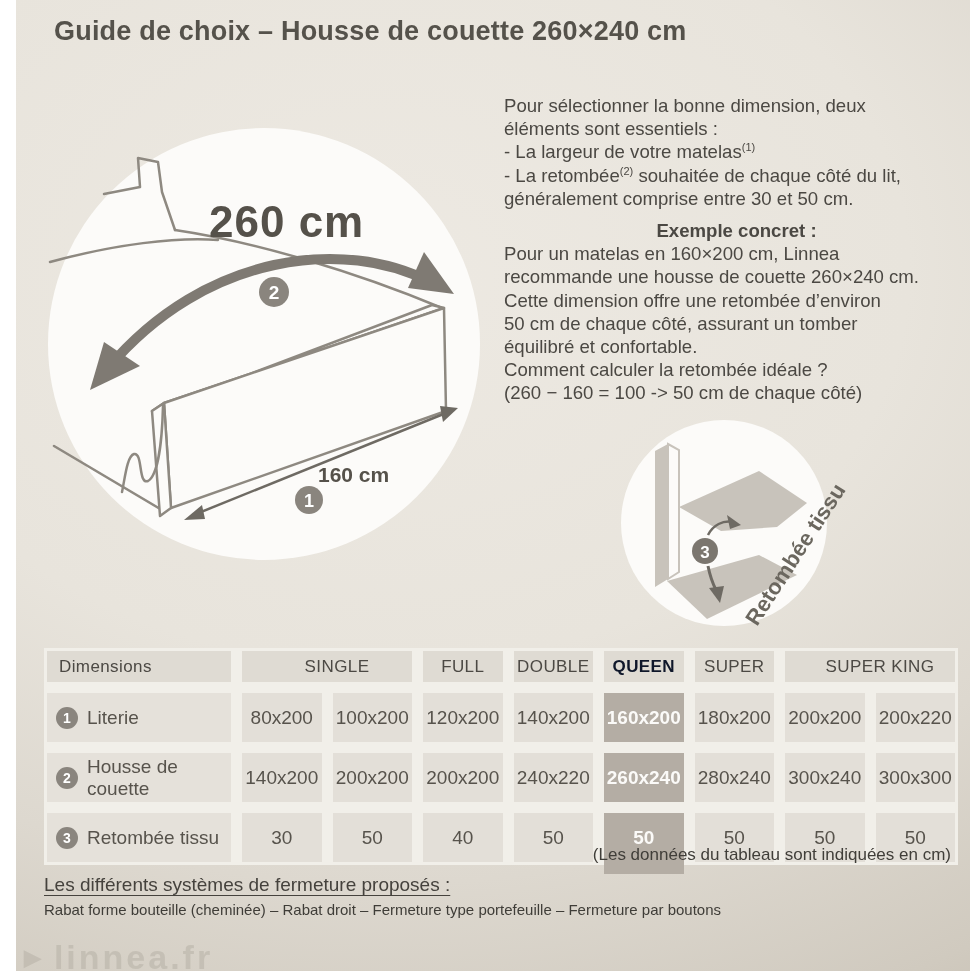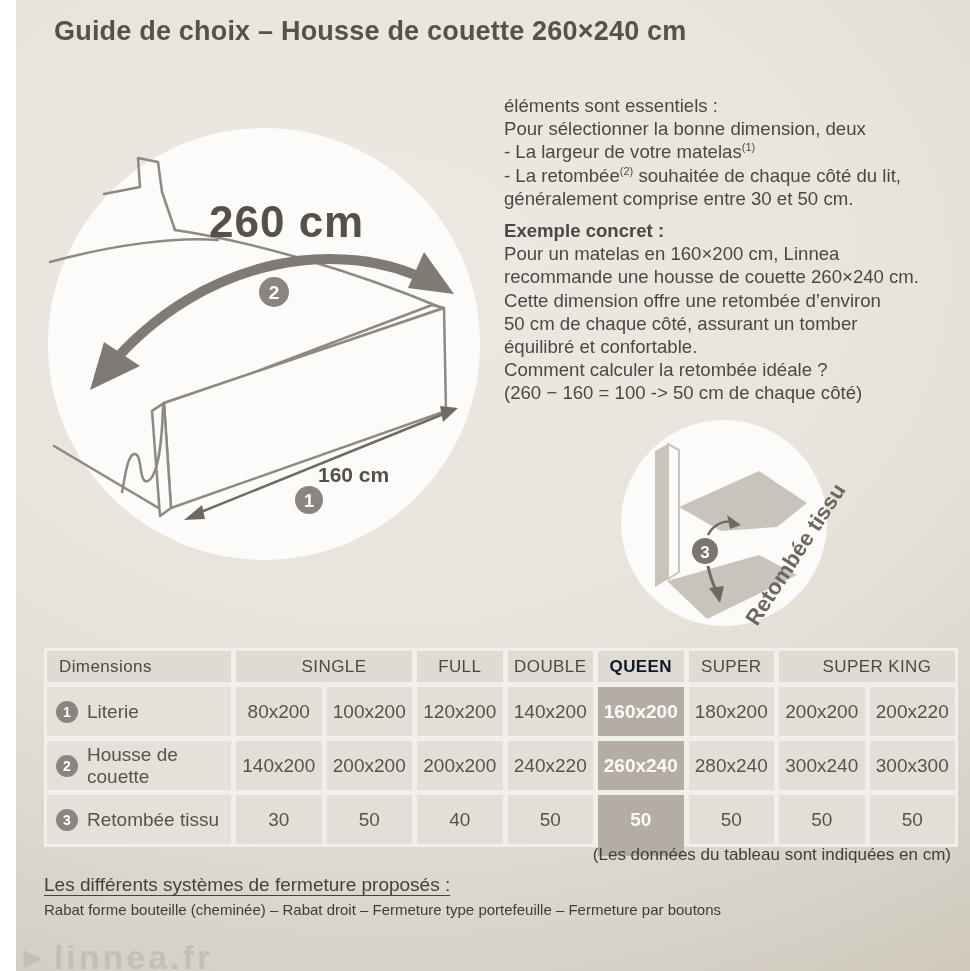--- a/index.html
+++ b/index.html
@@ -24,32 +24,32 @@
   }
   .intro{
     position:absolute;left:488px;top:94px;width:465px;
     font-size:18.6px;line-height:23.2px;color:#4b4843;
   }
   .intro sup,.example sup{font-size:11px;line-height:0;}
   .example{
     position:absolute;left:488px;top:219px;width:465px;
     font-size:18.6px;line-height:23.2px;color:#4b4843;
   }
-  .bold{font-weight:bold;}
+  .bold{font-weight:bold;text-align:center;}
   svg text{font-family:"Liberation Sans",sans-serif;}
   .big-diagram{position:absolute;left:30px;top:120px;overflow:visible;}
   .small-diagram{position:absolute;left:595px;top:413px;overflow:visible;}
 
   
   .size-table{
     position:absolute;left:28px;top:648px;width:914px;
     display:grid;
     grid-template-columns:184px repeat(8,1fr);
     grid-template-rows:31px 49px 49px 49px;
-    gap:5px;padding:3px;
+    gap:11px;padding:3px;
     background:#f1efe9;
     box-sizing:border-box;
   }
   .th{
     background:#dfdbd3;display:flex;align-items:center;justify-content:center;
     font-size:17px;color:#4c4944;letter-spacing:.4px;
   }
   .th.dim{justify-content:flex-start;padding-left:12px;}
   .th.queen{font-weight:bold;color:#0f172a;text-align:right;}
   .span2{grid-column:span 2;padding-left:20px;}
@@ -89,22 +89,22 @@
   .watermark .tri{font-size:22px;}
 </style>
 </head>
 <body>
 
 <div class="page">
 
   <div class="title">Guide de choix – Housse de couette 260×240 cm</div>
 
   <div class="intro">
+    <div>Pour sélectionner la bonne dimension, deux</div>
     <div>éléments sont essentiels :</div>
-    <div>Pour sélectionner la bonne dimension, deux</div>
     <div><span>- La largeur de votre matelas</span><sup>(1)</sup></div>
     <div><span>- La retombée</span><sup>(2)</sup><span> souhaitée de chaque côté du lit,</span></div>
     <div>généralement comprise entre 30 et 50 cm.</div>
   </div>
 
   <div class="example">
     <div class="bold">Exemple concret :</div>
     <div>Pour un matelas en 160×200 cm, Linnea</div>
     <div>recommande une housse de couette 260×240 cm.</div>
     <div>Cette dimension offre une retombée d’environ</div>

